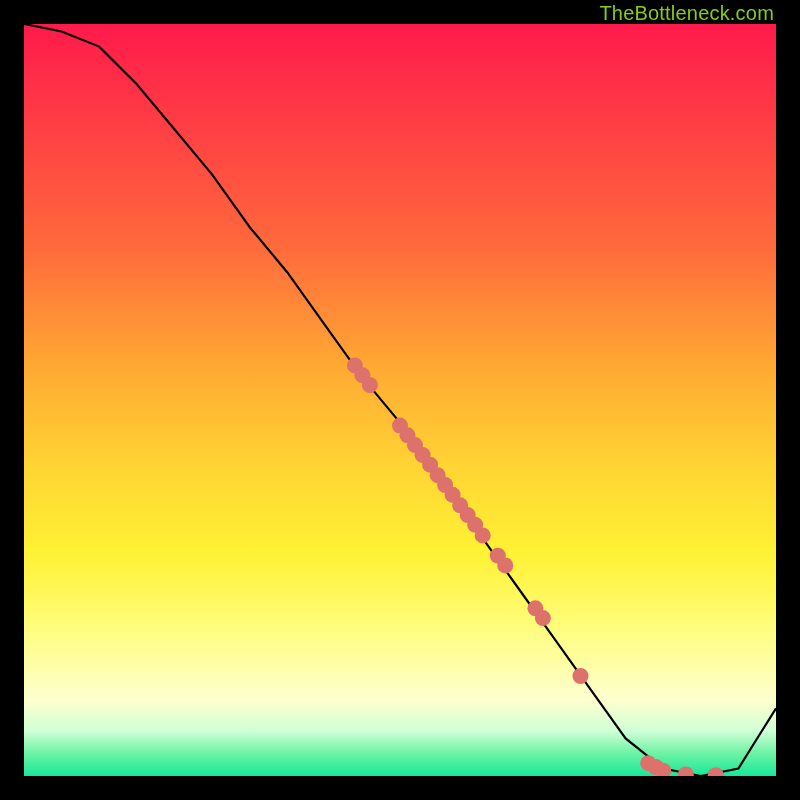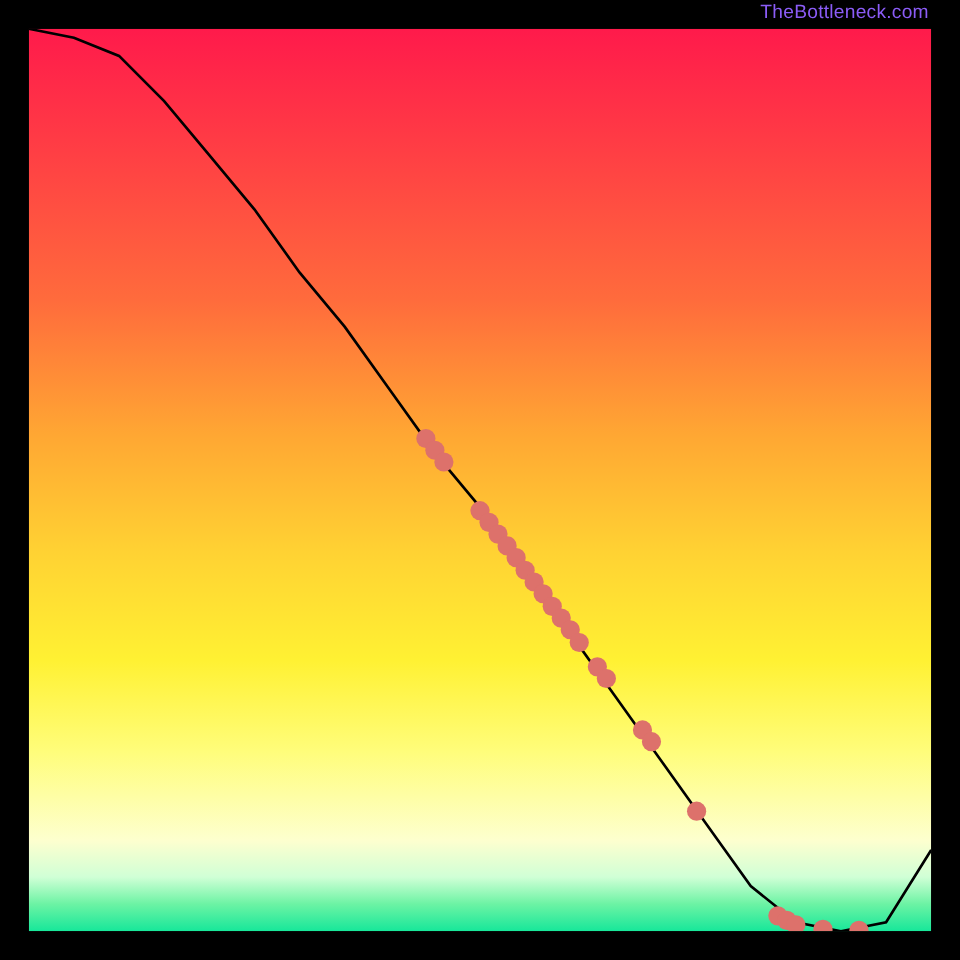--- a/index.html
+++ b/index.html
@@ -43,22 +43,22 @@
     );
   }
   svg.overlay {
     position: absolute;
     inset: 0;
   }
   .watermark {
     position: absolute;
     top: 2px;
     right: 26px;
-    color: #8b5cf6;
-    font-size: 16px;
+    color: #84cc16;
+    font-size: 20px;
     letter-spacing: 0.2px;
     user-select: none;
   }
 </style>
 </head>
 <body>
 
 <div class="stage">
   <div class="watermark">TheBottleneck.com</div>
 

